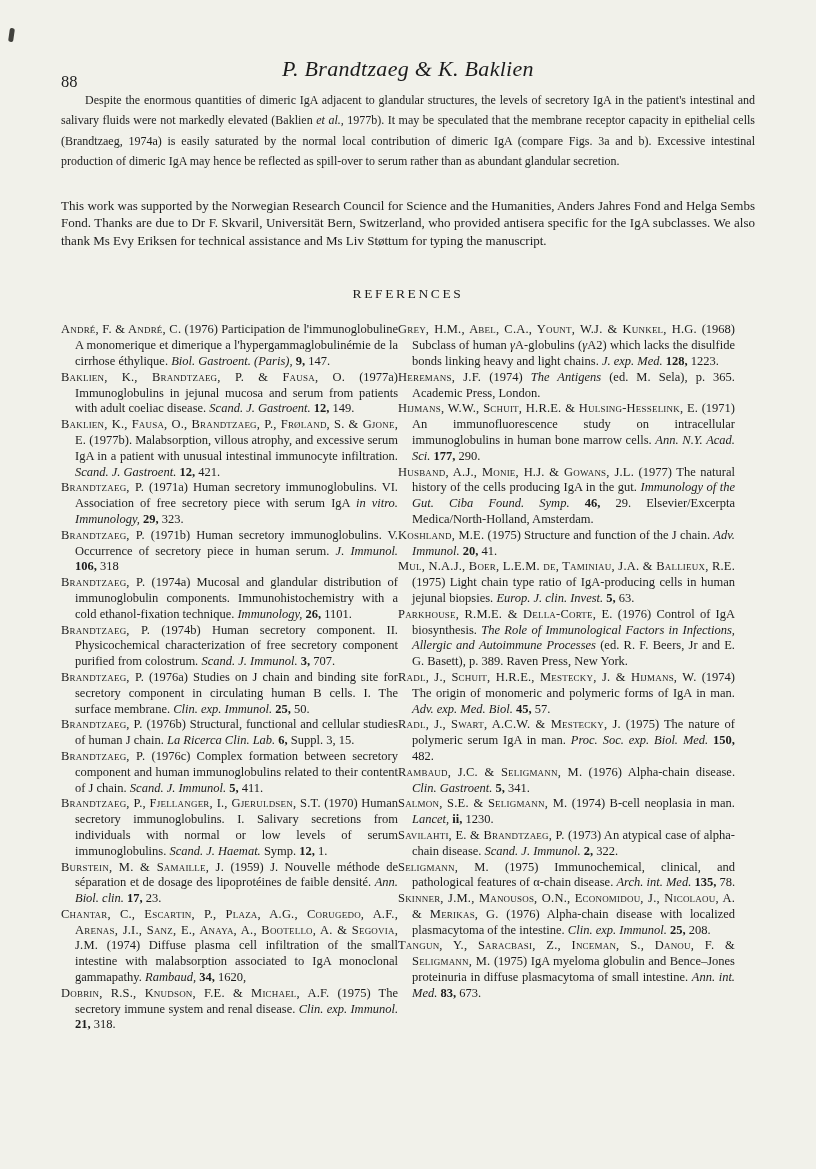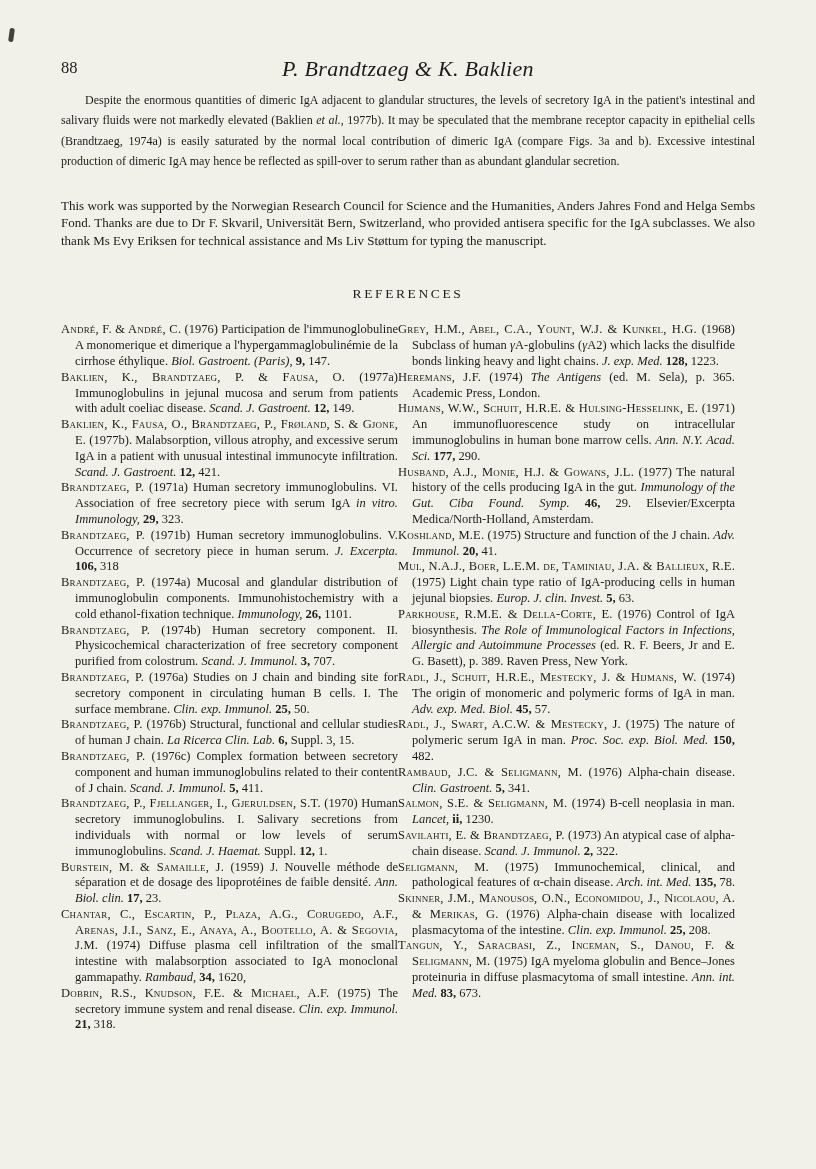--- a/index.html
+++ b/index.html
@@ -21,21 +21,21 @@
     position:absolute;left:9px;top:28px;width:5px;height:14px;
     background:#23231f;border-radius:2px;transform:rotate(8deg);opacity:.85;
   }
   .page-header{
     position:relative;
     text-align:center;
     height:24px;
     margin-bottom:10px;
   }
   .page-num{
-    position:absolute;left:0;top:2px;
+    position:absolute;left:0;top:16px;
     font-size:16.5px;
   }
   .running-head{
     font-style:italic;
     font-size:22px;
     letter-spacing:.3px;
   }
   .body-para{
     margin:0;
     font-size:12px;
@@ -90,27 +90,27 @@
   <p class="ack">This work was supported by the Norwegian Research Council for Science and the Humanities, Anders Jahres Fond and Helga Sembs Fond. Thanks are due to Dr F. Skvaril, Universität Bern, Switzerland, who provided antisera specific for the IgA subclasses. We also thank Ms Evy Eriksen for technical assistance and Ms Liv Støttum for typing the manuscript.</p>
 
   <h2 class="refs-heading">REFERENCES</h2>
 
   <div class="columns">
     <div class="col">
         <p class="ref"><span class="seg-sc">André, F. &amp; André, C.</span><span> (1976) Participation de l'immunoglobuline A monomerique et dimerique a l'hypergammaglobulinémie de la cirrhose éthylique. </span><span class="seg-i">Biol. Gastroent. (Paris), </span><span class="seg-b">9,</span><span> 147.</span></p>
         <p class="ref"><span class="seg-sc">Baklien, K., Brandtzaeg, P. &amp; Fausa, O.</span><span> (1977a) Immunoglobulins in jejunal mucosa and serum from patients with adult coeliac disease. </span><span class="seg-i">Scand. J. Gastroent. </span><span class="seg-b">12,</span><span> 149.</span></p>
         <p class="ref"><span class="seg-sc">Baklien, K., Fausa, O., Brandtzaeg, P., Frøland, S. &amp; Gjone, E.</span><span> (1977b). Malabsorption, villous atrophy, and excessive serum IgA in a patient with unusual intestinal immunocyte infiltration. </span><span class="seg-i">Scand. J. Gastroent. </span><span class="seg-b">12,</span><span> 421.</span></p>
         <p class="ref"><span class="seg-sc">Brandtzaeg, P.</span><span> (1971a) Human secretory immunoglobulins. VI. Association of free secretory piece with serum IgA </span><span class="seg-i">in vitro. Immunology, </span><span class="seg-b">29,</span><span> 323.</span></p>
-        <p class="ref"><span class="seg-sc">Brandtzaeg, P.</span><span> (1971b) Human secretory immunoglobulins. V. Occurrence of secretory piece in human serum. </span><span class="seg-i">J. Excerpta. </span><span class="seg-b">106,</span><span> 318</span></p>
+        <p class="ref"><span class="seg-sc">Brandtzaeg, P.</span><span> (1971b) Human secretory immunoglobulins. V. Occurrence of secretory piece in human serum. </span><span class="seg-i">J. Immunol. </span><span class="seg-b">106,</span><span> 318</span></p>
         <p class="ref"><span class="seg-sc">Brandtzaeg, P.</span><span> (1974a) Mucosal and glandular distribution of immunoglobulin components. Immunohistochemistry with a cold ethanol-fixation technique. </span><span class="seg-i">Immunology, </span><span class="seg-b">26,</span><span> 1101.</span></p>
         <p class="ref"><span class="seg-sc">Brandtzaeg, P.</span><span> (1974b) Human secretory component. II. Physicochemical characterization of free secretory component purified from colostrum. </span><span class="seg-i">Scand. J. Immunol. </span><span class="seg-b">3,</span><span> 707.</span></p>
         <p class="ref"><span class="seg-sc">Brandtzaeg, P.</span><span> (1976a) Studies on J chain and binding site for secretory component in circulating human B cells. I. The surface membrane. </span><span class="seg-i">Clin. exp. Immunol. </span><span class="seg-b">25,</span><span> 50.</span></p>
         <p class="ref"><span class="seg-sc">Brandtzaeg, P.</span><span> (1976b) Structural, functional and cellular studies of human J chain. </span><span class="seg-i">La Ricerca Clin. Lab. </span><span class="seg-b">6,</span><span> Suppl. 3, 15.</span></p>
         <p class="ref"><span class="seg-sc">Brandtzaeg, P.</span><span> (1976c) Complex formation between secretory component and human immunoglobulins related to their content of J chain. </span><span class="seg-i">Scand. J. Immunol. </span><span class="seg-b">5,</span><span> 411.</span></p>
-        <p class="ref"><span class="seg-sc">Brandtzaeg, P., Fjellanger, I., Gjeruldsen, S.T.</span><span> (1970) Human secretory immunoglobulins. I. Salivary secretions from individuals with normal or low levels of serum immunoglobulins. </span><span class="seg-i">Scand. J. Haemat. </span><span>Suppl. </span><span class="seg-b">12,</span><span> 1.</span></p>
+        <p class="ref"><span class="seg-sc">Brandtzaeg, P., Fjellanger, I., Gjeruldsen, S.T.</span><span> (1970) Human secretory immunoglobulins. I. Salivary secretions from individuals with normal or low levels of serum immunoglobulins. </span><span class="seg-i">Scand. J. Haemat. </span><span>Symp. </span><span class="seg-b">12,</span><span> 1.</span></p>
         <p class="ref"><span class="seg-sc">Burstein, M. &amp; Samaille, J.</span><span> (1959) J. Nouvelle méthode de séparation et de dosage des lipoprotéines de faible densité. </span><span class="seg-i">Ann. Biol. clin. </span><span class="seg-b">17,</span><span> 23.</span></p>
         <p class="ref"><span class="seg-sc">Chantar, C., Escartin, P., Plaza, A.G., Corugedo, A.F., Arenas, J.I., Sanz, E., Anaya, A., Bootello, A. &amp; Segovia, J.M.</span><span> (1974) Diffuse plasma cell infiltration of the small intestine with malabsorption associated to IgA monoclonal gammapathy. </span><span class="seg-i">Rambaud, </span><span class="seg-b">34,</span><span> 1620,</span></p>
         <p class="ref"><span class="seg-sc">Dobrin, R.S., Knudson, F.E. &amp; Michael, A.F.</span><span> (1975) The secretory immune system and renal disease. </span><span class="seg-i">Clin. exp. Immunol. </span><span class="seg-b">21,</span><span> 318.</span></p>
       </div>
     <div class="col">
         <p class="ref"><span class="seg-sc">Grey, H.M., Abel, C.A., Yount, W.J. &amp; Kunkel, H.G.</span><span> (1968) Subclass of human </span><span class="seg-i">γ</span><span>A-globulins (</span><span class="seg-i">γ</span><span>A2) which lacks the disulfide bonds linking heavy and light chains. </span><span class="seg-i">J. exp. Med. </span><span class="seg-b">128,</span><span> 1223.</span></p>
         <p class="ref"><span class="seg-sc">Heremans, J.F.</span><span> (1974) </span><span class="seg-i">The Antigens </span><span>(ed. M. Sela), p. 365. Academic Press, London.</span></p>
         <p class="ref"><span class="seg-sc">Hijmans, W.W., Schuit, H.R.E. &amp; Hulsing-Hesselink, E.</span><span> (1971) An immunofluorescence study on intracellular immunoglobulins in human bone marrow cells. </span><span class="seg-i">Ann. N.Y. Acad. Sci. </span><span class="seg-b">177,</span><span> 290.</span></p>
         <p class="ref"><span class="seg-sc">Husband, A.J., Monie, H.J. &amp; Gowans, J.L.</span><span> (1977) The natural history of the cells producing IgA in the gut. </span><span class="seg-i">Immunology of the Gut. Ciba Found. Symp. </span><span class="seg-b">46,</span><span> 29. Elsevier/Excerpta Medica/North-Holland, Amsterdam.</span></p>
         <p class="ref"><span class="seg-sc">Koshland, M.E.</span><span> (1975) Structure and function of the J chain. </span><span class="seg-i">Adv. Immunol. </span><span class="seg-b">20,</span><span> 41.</span></p>

